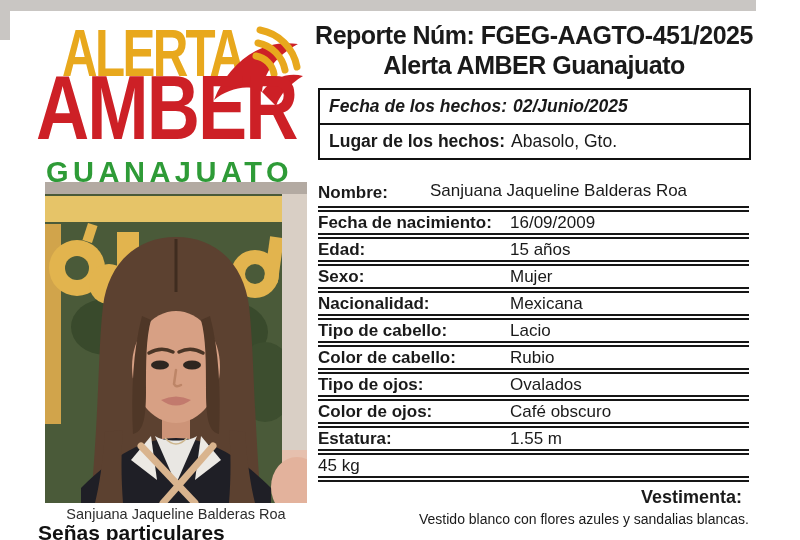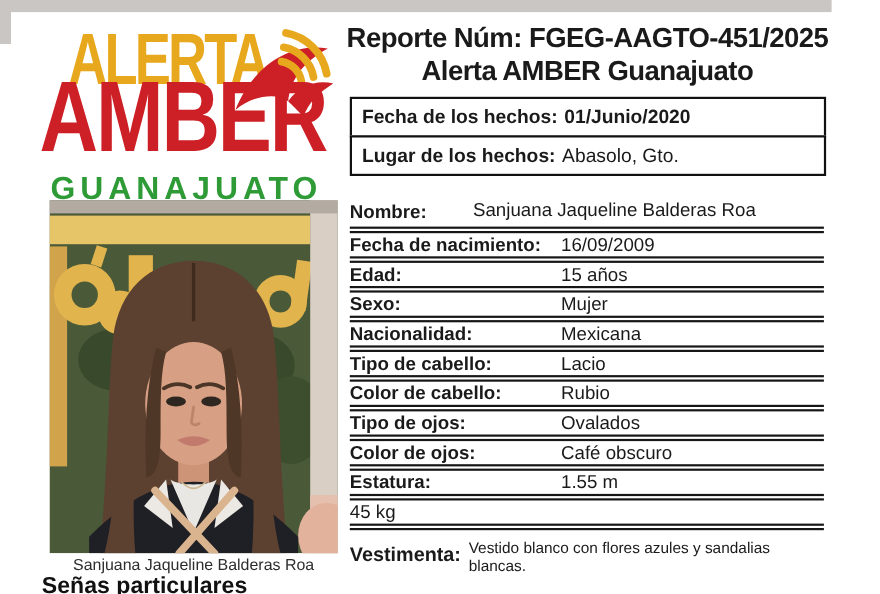--- a/index.html
+++ b/index.html
@@ -32,36 +32,36 @@
     font-size:25px; font-weight:bold; letter-spacing:-0.5px; white-space:nowrap;
   }
   .report-title { top:21px; }
   .report-subtitle { top:51px; }
 
   .info-box {
     position:absolute; left:318px; width:433px; height:37px; box-sizing:border-box;
     border:2.5px solid #111; display:flex; align-items:center; padding-left:9px;
     font-size:17.5px; background:#fff;
   }
-  .box-date  { top:88px; }
+  .box-date  { top:88px;font-style:italic; }
   .box-place { top:122.5px; }
   .info-box .lbl { font-weight:bold; margin-right:6px; white-space:nowrap; }
   .box-date .val { font-weight:bold; }
   .box-place .val { font-weight:normal; }
 
   .details { position:absolute; left:318px; top:180px; width:431px; }
   .drow {
     display:flex; align-items:center; height:21px;
     border-bottom:6px double #161616; font-size:17px;
   }
   .drow .dlabel { width:192px; flex:none; font-weight:bold; white-space:nowrap; }
   .drow .dvalue { white-space:nowrap; }
   .row-nombre { height:26px; position:relative; }
   .row-nombre .dvalue { position:absolute; left:112px; top:1px; width:319px; white-space:nowrap; }
-  .row-vestimenta { border-bottom:none; height:auto; align-items:center; padding-top:5px; }
+  .row-vestimenta { border-bottom:none; height:auto; align-items:flex-end; padding-top:5px;flex-direction:column; }
   .row-vestimenta .dlabel { width:auto; margin-right:7px; font-size:18px; }
   .row-vestimenta .dvalue { font-size:14px; line-height:16px; width:330px; white-space:normal; padding-top:3px; }
 </style>
 </head>
 <body>
 
 <div class="page">
 
   <div class="scan-top"></div>
   <div class="scan-left"></div>
@@ -132,21 +132,21 @@
     </svg>
   </div>
   <div class="photo-caption">Sanjuana Jaqueline Balderas Roa</div>
   <div class="senas">Señas particulares</div>
 
   <div class="report-title">Reporte Núm: FGEG-AAGTO-451/2025</div>
   <div class="report-subtitle">Alerta AMBER Guanajuato</div>
 
   <div class="info-box box-date">
     <span class="lbl">Fecha de los hechos:</span>
-    <span class="val">01/Junio/2020</span>
+    <span class="val">02/Junio/2025</span>
   </div>
   <div class="info-box box-place">
     <span class="lbl">Lugar de los hechos:</span>
     <span class="val">Abasolo, Gto.</span>
   </div>
 
   <div class="details">
     <div class="drow row-nombre">
       <span class="dlabel">Nombre:</span>
       <span class="dvalue">Sanjuana Jaqueline Balderas Roa</span>

